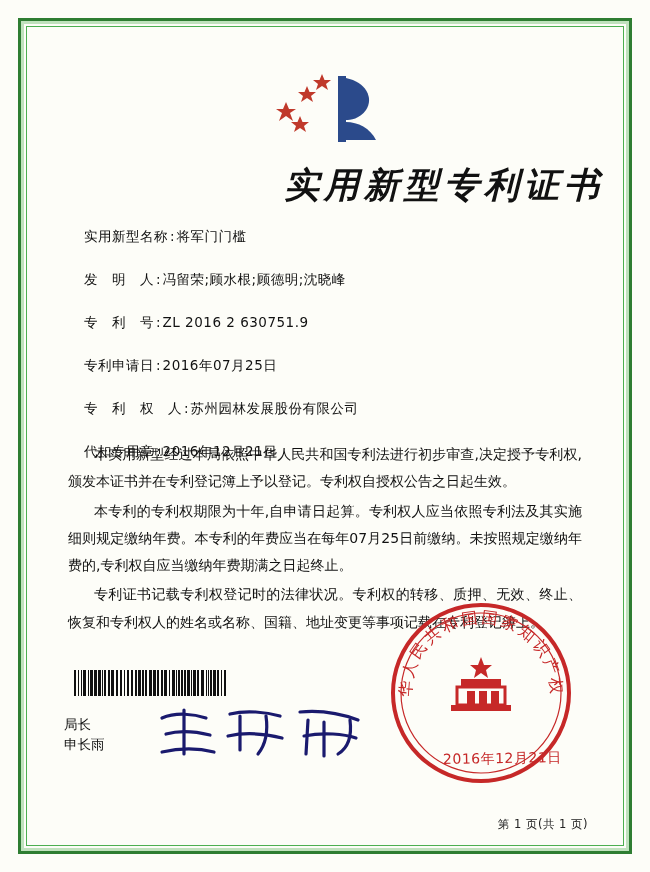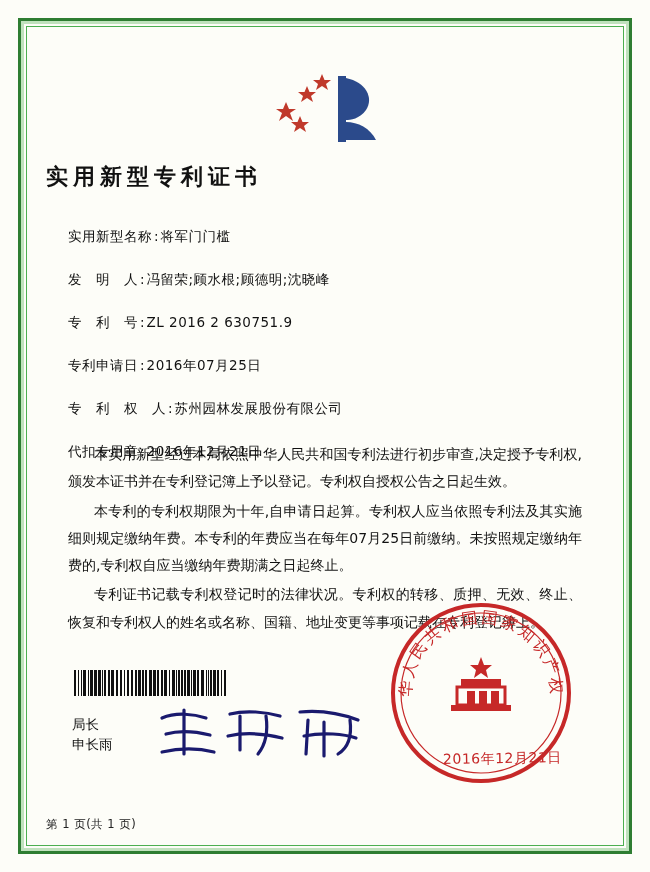--- a/index.html
+++ b/index.html
@@ -88,31 +88,32 @@
     top: 2px;
     width: 96px;
     height: 96px;
   }
 
   .doc-title {
     position: absolute;
     left: 0;
     right: 0;
     top: 116px;
-    text-align: left;
+    text-align: right;
     font-family: "DejaVu Serif", "Liberation Serif", serif;
-    font-size: 22px;
+    font-size: 35px;
     font-weight: bold;
     letter-spacing: 5px;
     color: #111;
+    font-style: italic;
   }
 
   .fields {
     position: absolute;
-    left: 22px;
+    left: 38px;
     right: 22px;
     top: 182px;
   }
   .field-row {
     display: flex;
     align-items: baseline;
     margin-bottom: 25px;
     font-size: 13.5px;
     color: #111;
   }
@@ -155,21 +156,21 @@
   }
   .barcode i {
     display: block;
     background: #111;
     height: 100%;
   }
 
   
   .director {
     position: absolute;
-    left: 26px;
+    left: 18px;
     bottom: 72px;
     font-size: 13.5px;
     line-height: 1.5;
     color: #111;
   }
   .signature {
     position: absolute;
     left: 108px;
     bottom: 62px;
     width: 215px;
@@ -191,23 +192,23 @@
     font-size: 14px;
     color: #c62828;
     letter-spacing: 0.5px;
     white-space: nowrap;
     transform: rotate(-1deg);
   }
 
   .page-footer {
     position: absolute;
     left: 0;
-    right: 4px;
+    right: 16px;
     bottom: -6px;
-    text-align: left;
+    text-align: right;
     font-size: 11.5px;
     color: #222;
     letter-spacing: 0.5px;
   }
 </style>
 </head>
 <body>
 
 <div class="certificate">
 

